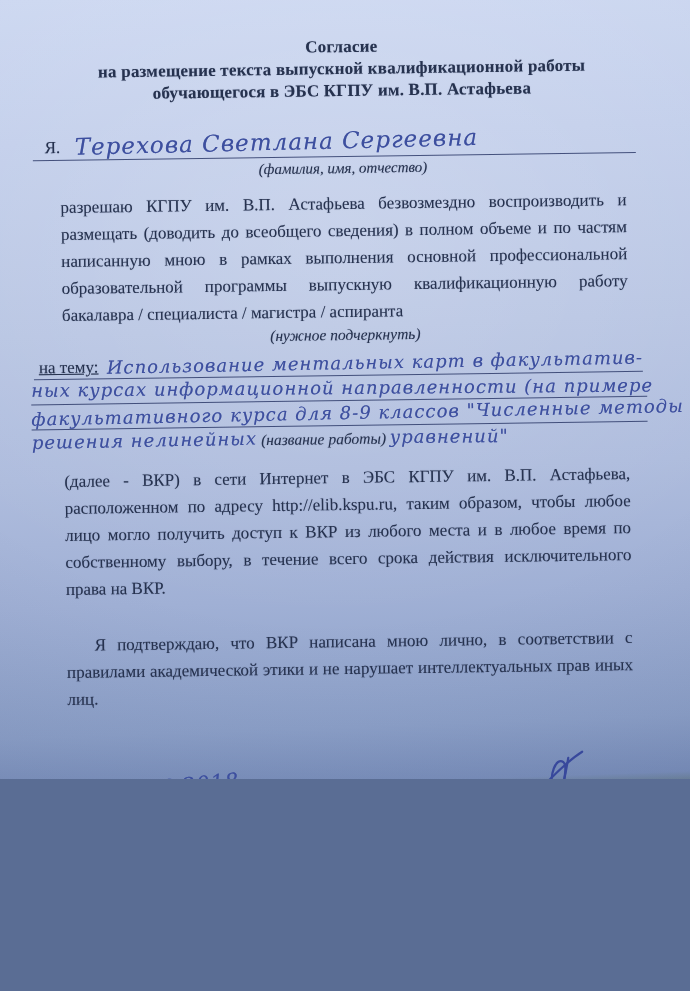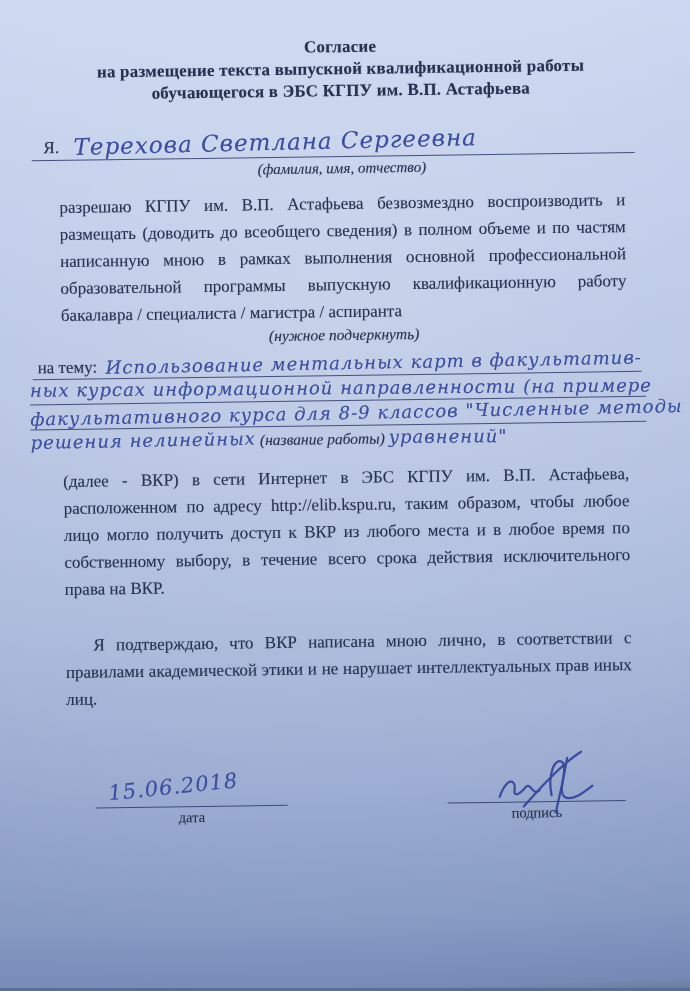--- a/index.html
+++ b/index.html
@@ -1,18 +1,18 @@
 <!DOCTYPE html>
 <html><head>
 <meta charset="utf-8">
 <style>
   html,body{margin:0;padding:0;background:#5a6d94;}
   .photo{
     position:relative;
-    width:690px;height:988px;
+    width:690px;height:779px;
     margin:0 auto;
     overflow:hidden;
     background:
       radial-gradient(ellipse 130% 90% at 48% 30%, rgba(255,255,255,0.16) 0%, rgba(255,255,255,0) 55%, rgba(10,20,60,0.10) 100%),
       linear-gradient(178deg, #cdd8f1 0%, #c3cfeb 18%, #b8c5e3 42%, #aebcdd 60%, #a0b0d5 76%, #8da1c9 92%, #7c91bd 99%, #70869f 100%);
     font-family:"Liberation Serif","DejaVu Serif",serif;
     color:#26324f;
   }
   .content{
     position:absolute; inset:0;
@@ -41,21 +41,21 @@
   .caption{ text-align:center; font-style:italic; font-size:15px; margin-top:3px;}
   .para{ font-size:17px; line-height:27px; text-align:justify; margin:0;}
   .p1{ margin-top:13px;}
   .p2{ margin-top:15px;}
   .p3{ margin-top:29px; text-indent:28px;}
   .caption-center{ text-align:center; font-style:italic; font-size:15.5px; margin-top:1px;}
   .topic{ margin-top:7px; }
   .topic-row{ display:flex; align-items:baseline; }
   .topic-row1{ margin-left:-29px; margin-right:-14px; padding-bottom:1px;}
   .topic-lead-space{ display:inline-block; width:32px; }
-  .topic-label{ font-size:17px; white-space:nowrap; padding-right:8px;}
+  .topic-label{ font-size:17px; white-space:nowrap; padding-right:8px;text-decoration:underline;}
   .hand-topic{ font-size:18px; line-height:23px; white-space:nowrap;}
   .topic-row2,.topic-row3{ margin-left:-32px; margin-right:-18px; padding-bottom:1px;}
   .topic-row4{ margin-left:-32px; margin-right:-18px; align-items:baseline;}
   .topic-caption{ font-style:italic; font-size:15.5px; white-space:nowrap; padding:0 4px; color:#26324f;}
   .r1{ transform:rotate(-0.3deg);}
   .r2{ transform:rotate(0.3deg);}
   .r3{ transform:rotate(-0.4deg);}
   .sig-area{
     margin-top:55px;
     display:flex; justify-content:space-between;

